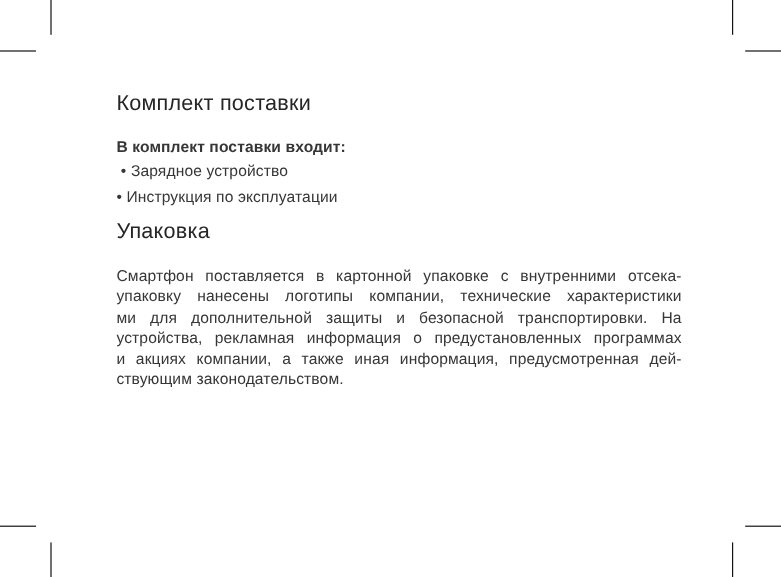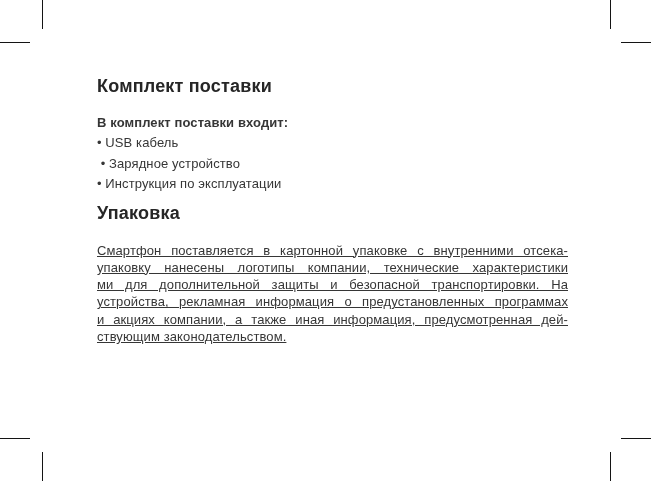--- a/index.html
+++ b/index.html
@@ -28,21 +28,21 @@
   
   #content {
     position: absolute;
     left: 97px;
     top: 75px;
     width: 471px;
     color: #363636;
   }
   .heading {
     font-size: 18px;
-    font-weight: 700;
+    font-weight: 400;
     line-height: 22px;
     letter-spacing: 0.2px;
     color: #262626;
     margin: 0;
   }
   .heading.h2 { line-height: 23px; margin-top: 7px; }
 
   .intro {
     margin: 15px 0 0 0;
     font-size: 13px;
@@ -58,21 +58,20 @@
     white-space: pre-wrap; 
   }
 
   .para { margin-top: 17px; }
   .para-line {
     font-size: 13px;
     line-height: 17.3px;
     letter-spacing: 0.1px;
     text-align: justify;
     text-align-last: justify;
-    text-decoration: underline;
   }
   .para-line.last {
     text-align: center;
     text-align-last: left;
   }
 </style>
 </head>
 <body>
 
 <div id="page">
@@ -86,21 +85,20 @@
   <div class="mark h lb"></div>
   <div class="mark h rb"></div>
 
   <div id="content">
 
     <h1 class="heading">Комплект поставки</h1>
 
     <p class="intro">В комплект поставки входит:</p>
 
     <div class="kit-list">
-      <div class="kit-item">• USB кабель</div>
       <div class="kit-item"> • Зарядное устройство</div>
       <div class="kit-item">• Инструкция по эксплуатации</div>
     </div>
 
     <h1 class="heading h2">Упаковка</h1>
 
     <div class="para">
       <div class="para-line">Смартфон поставляется в картонной упаковке с внутренними отсека-</div>
       <div class="para-line">упаковку нанесены логотипы компании, технические характеристики</div>
       <div class="para-line">ми для дополнительной защиты и безопасной транспортировки. На</div>

